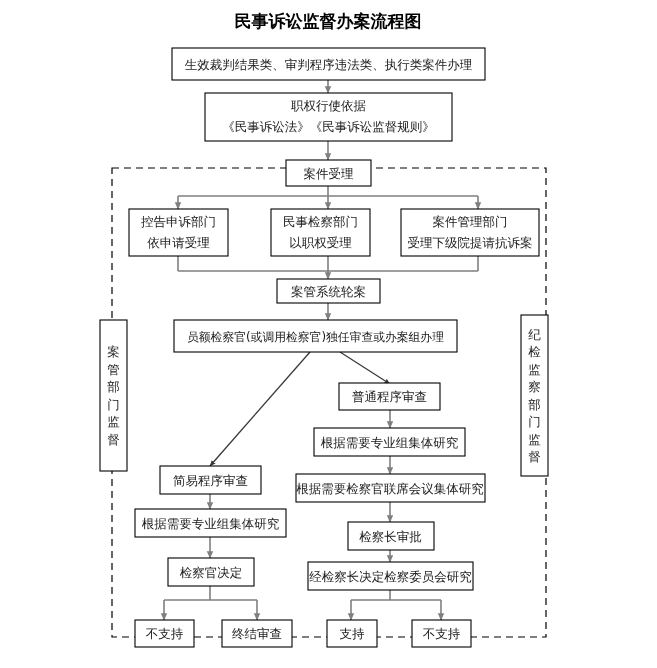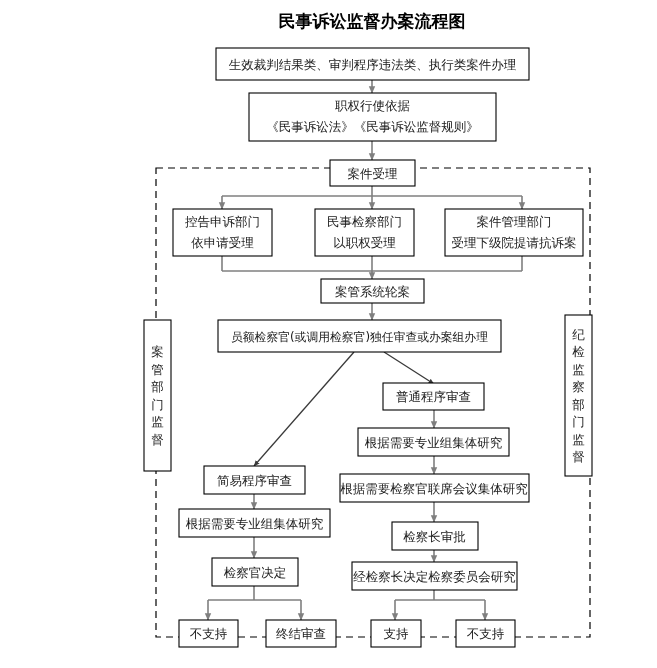--- a/index.html
+++ b/index.html
@@ -12,21 +12,20 @@
     height: 668px;
     position: relative;
     font-family: "DejaVu Sans", "Liberation Sans", sans-serif;
     overflow: hidden;
   }
   #chart-root {
     position: absolute;
     left: 0; top: 0;
     width: 520px;
     height: 668px;
-    margin-left: 44px;
   }
   svg { display: block; }
   .flow-box {
     fill: #ffffff;
     stroke: #000000;
     stroke-width: 1.1;
   }
   .box-text {
     font-family: "DejaVu Sans", "Liberation Sans", sans-serif;
     font-size: 12.5px;

